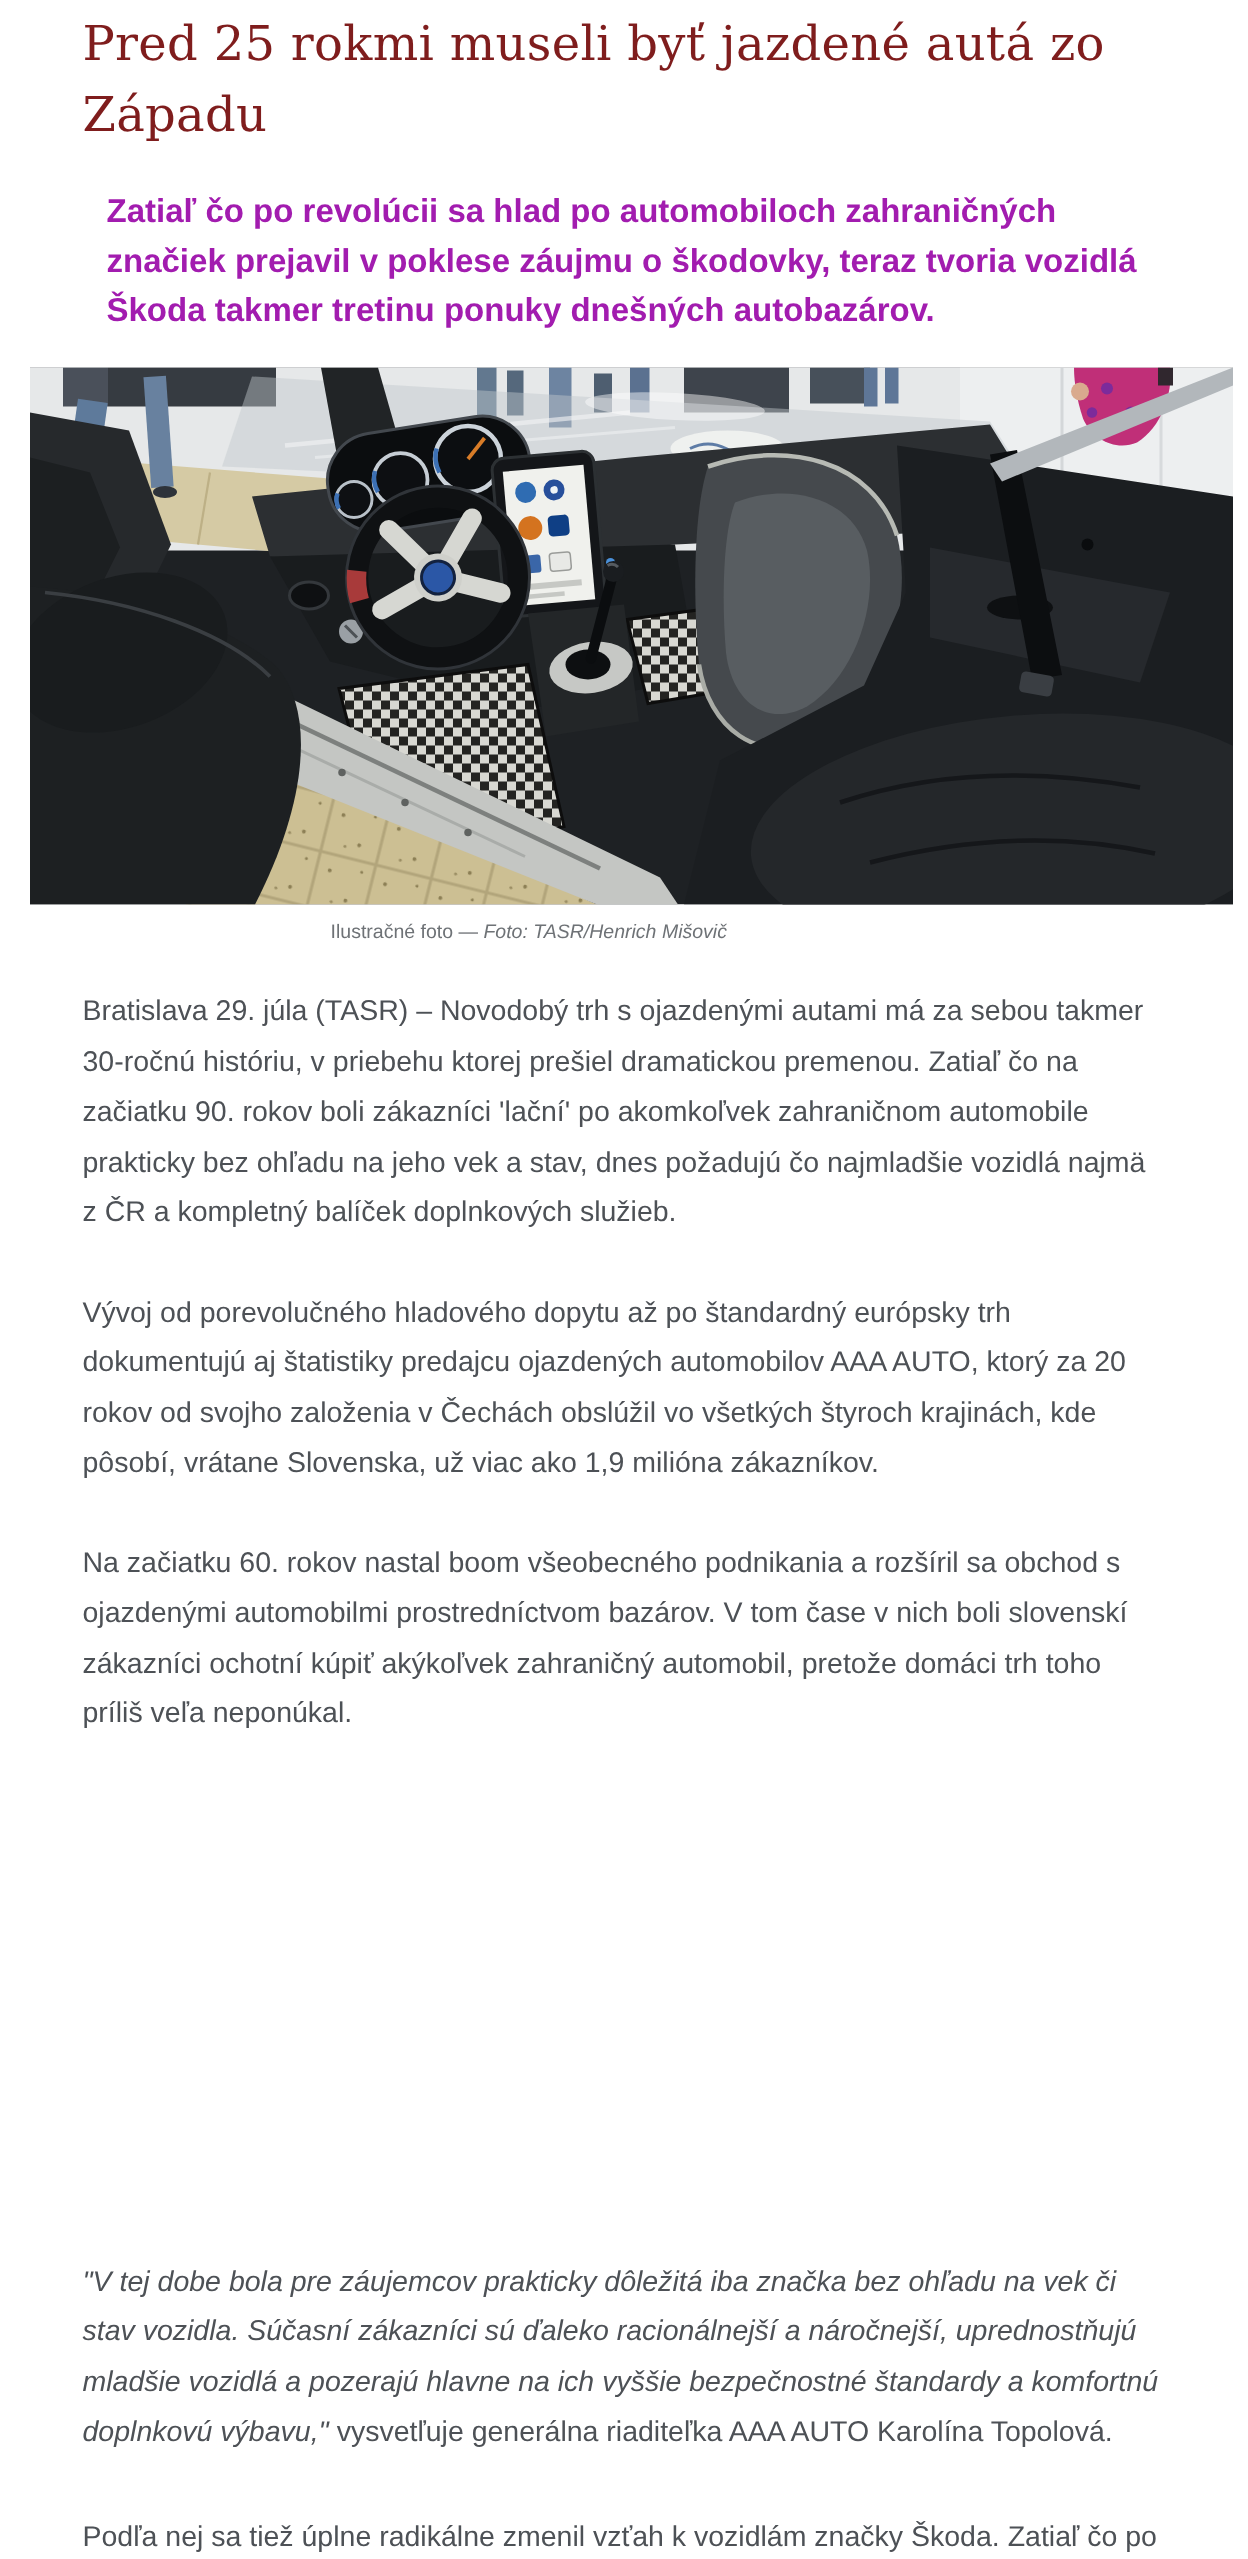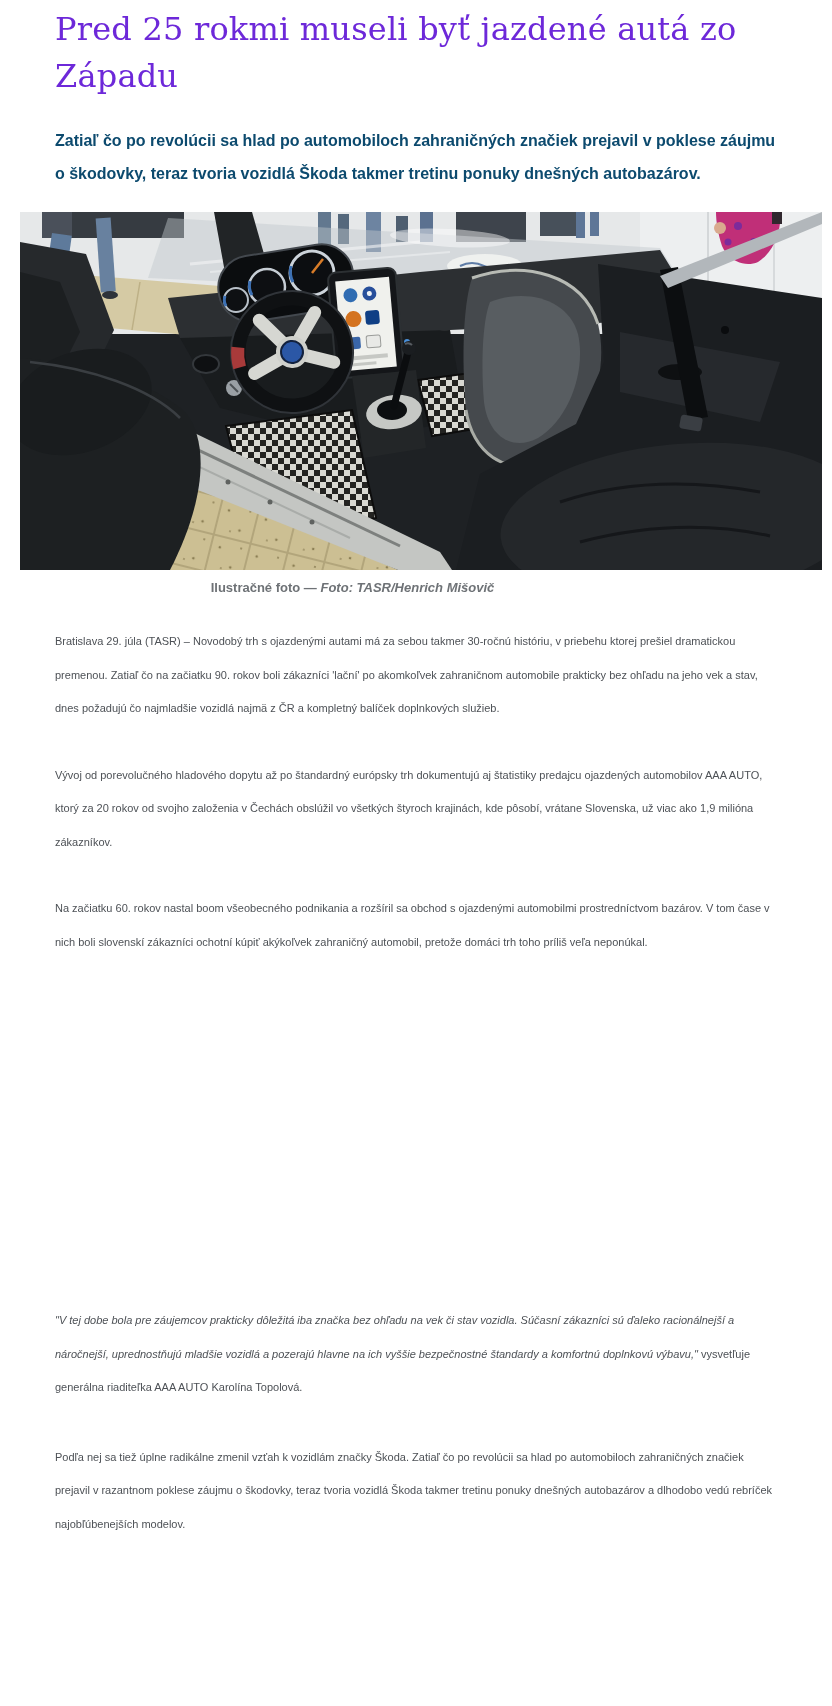--- a/index.html
+++ b/index.html
@@ -4,34 +4,34 @@
 <style>
   html,body{margin:0;padding:0;}
   body{
     width:832px;height:1706px;overflow:hidden;background:#ffffff;
     font-family:"Liberation Sans",sans-serif;
   }
   .content{padding:0 55px;}
   .title{
     font-family:"DejaVu Serif","Liberation Serif",serif;
     font-size:32px;line-height:47px;font-weight:500;
-    color:#6d28d9;margin:6px 0 0 0;letter-spacing:.2px;
+    color:#7f1d1d;margin:6px 0 0 0;letter-spacing:.2px;
   }
   .lead{
-    font-size:16px;font-weight:700;color:#0c4a6e;
-    line-height:33px;margin:24px 0 0 0;
-  }
-  figure.photo-block{margin:22px 0 0 20px;width:665px;padding:0;font-weight:bold;}
+    font-size:22px;font-weight:700;color:#a21caf;
+    line-height:33px;margin:24px 0 0 16px;
+  }
+  figure.photo-block{margin:22px 0 0 20px;width:665px;padding:0;}
   figure.photo-block svg{display:block;}
   .caption{
     text-align:center;font-size:13px;color:#6e7276;margin-top:9px;line-height:18px;
   }
   .caption .credit{font-style:italic;}
   .body-text p{
-    font-size:11px;color:#4d5156;line-height:33.5px;margin:33px 0 0 0;
+    font-size:19px;color:#4d5156;line-height:33.5px;margin:33px 0 0 0;
   }
   .body-text p.first{margin-top:28px;}
   .body-text p.closing{margin-top:36px;}
   .ad-gap{height:345px;}
   .quote-italic{font-style:italic;}
 </style>
 </head>
 <body>
 
 <div class="page">

